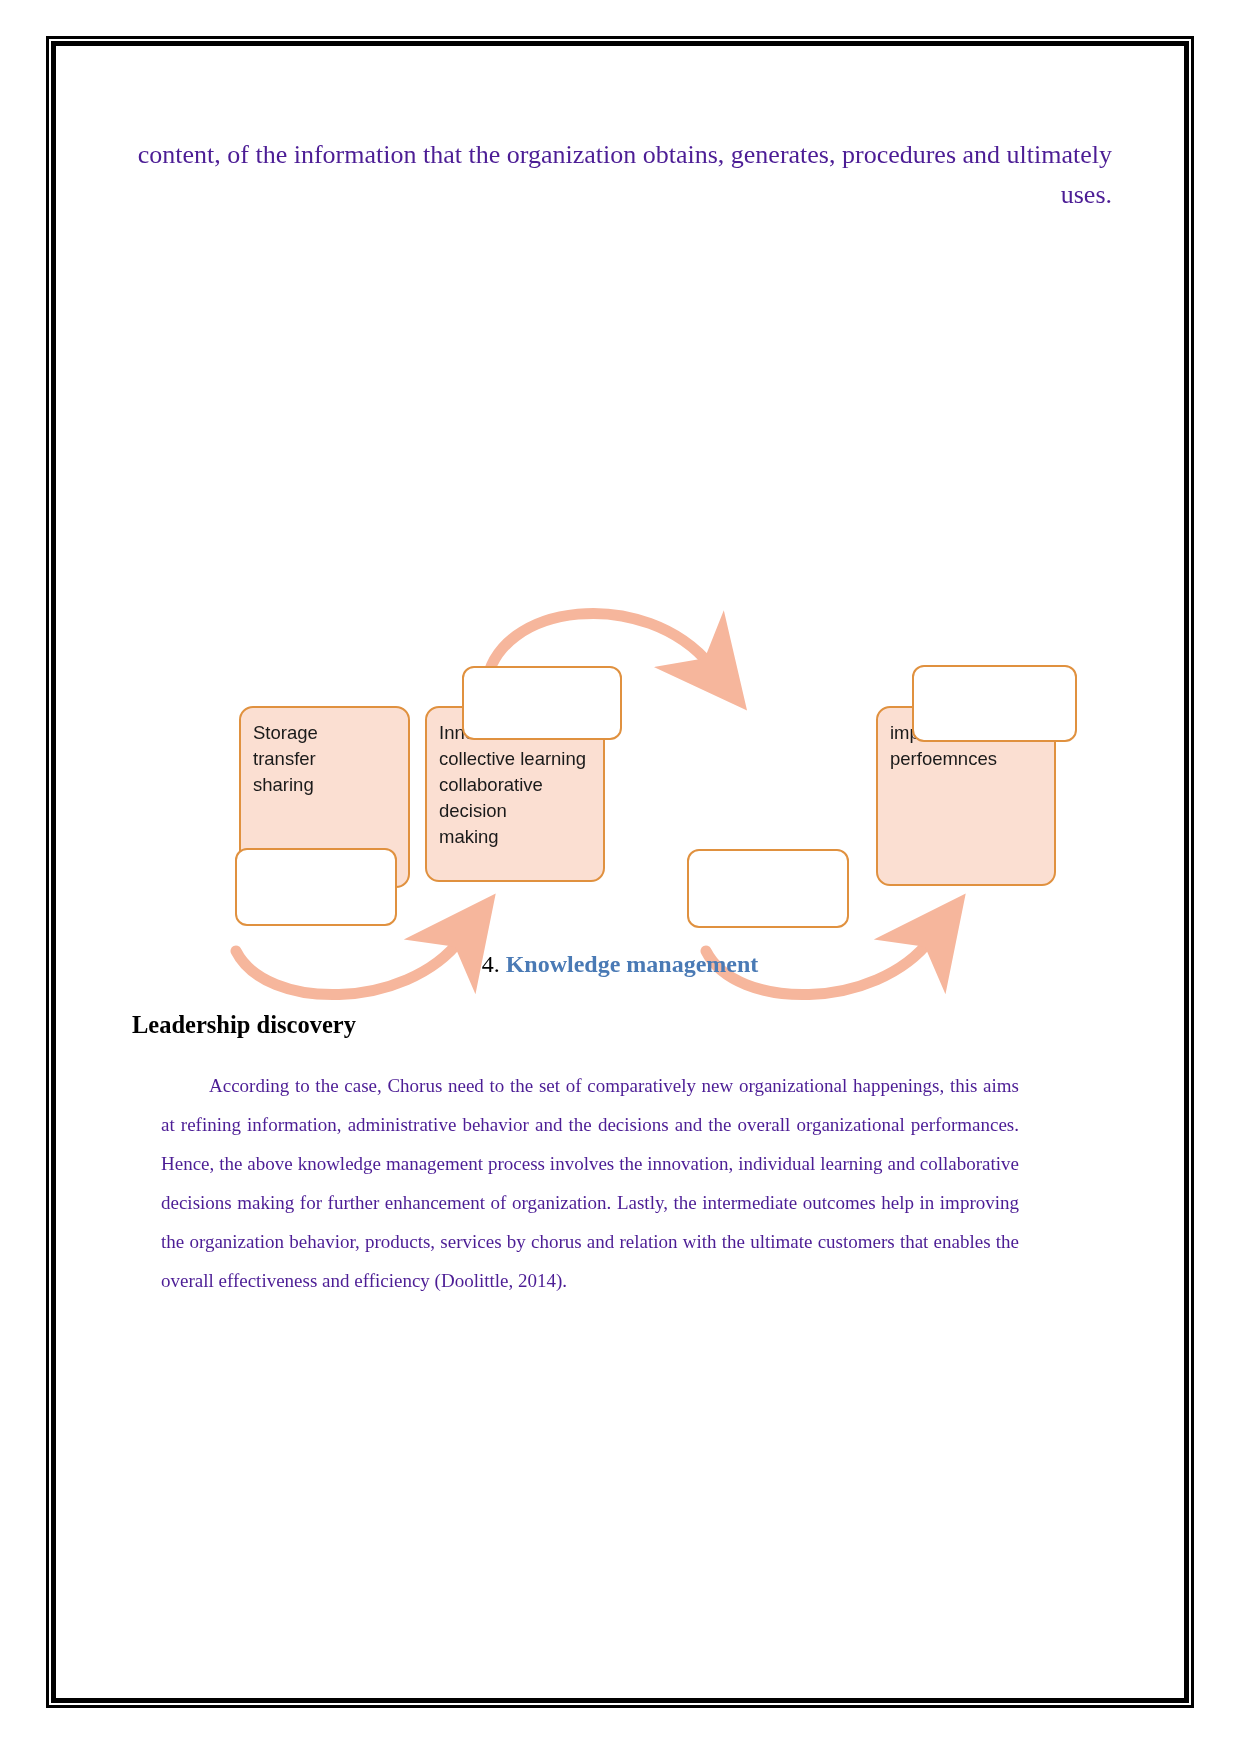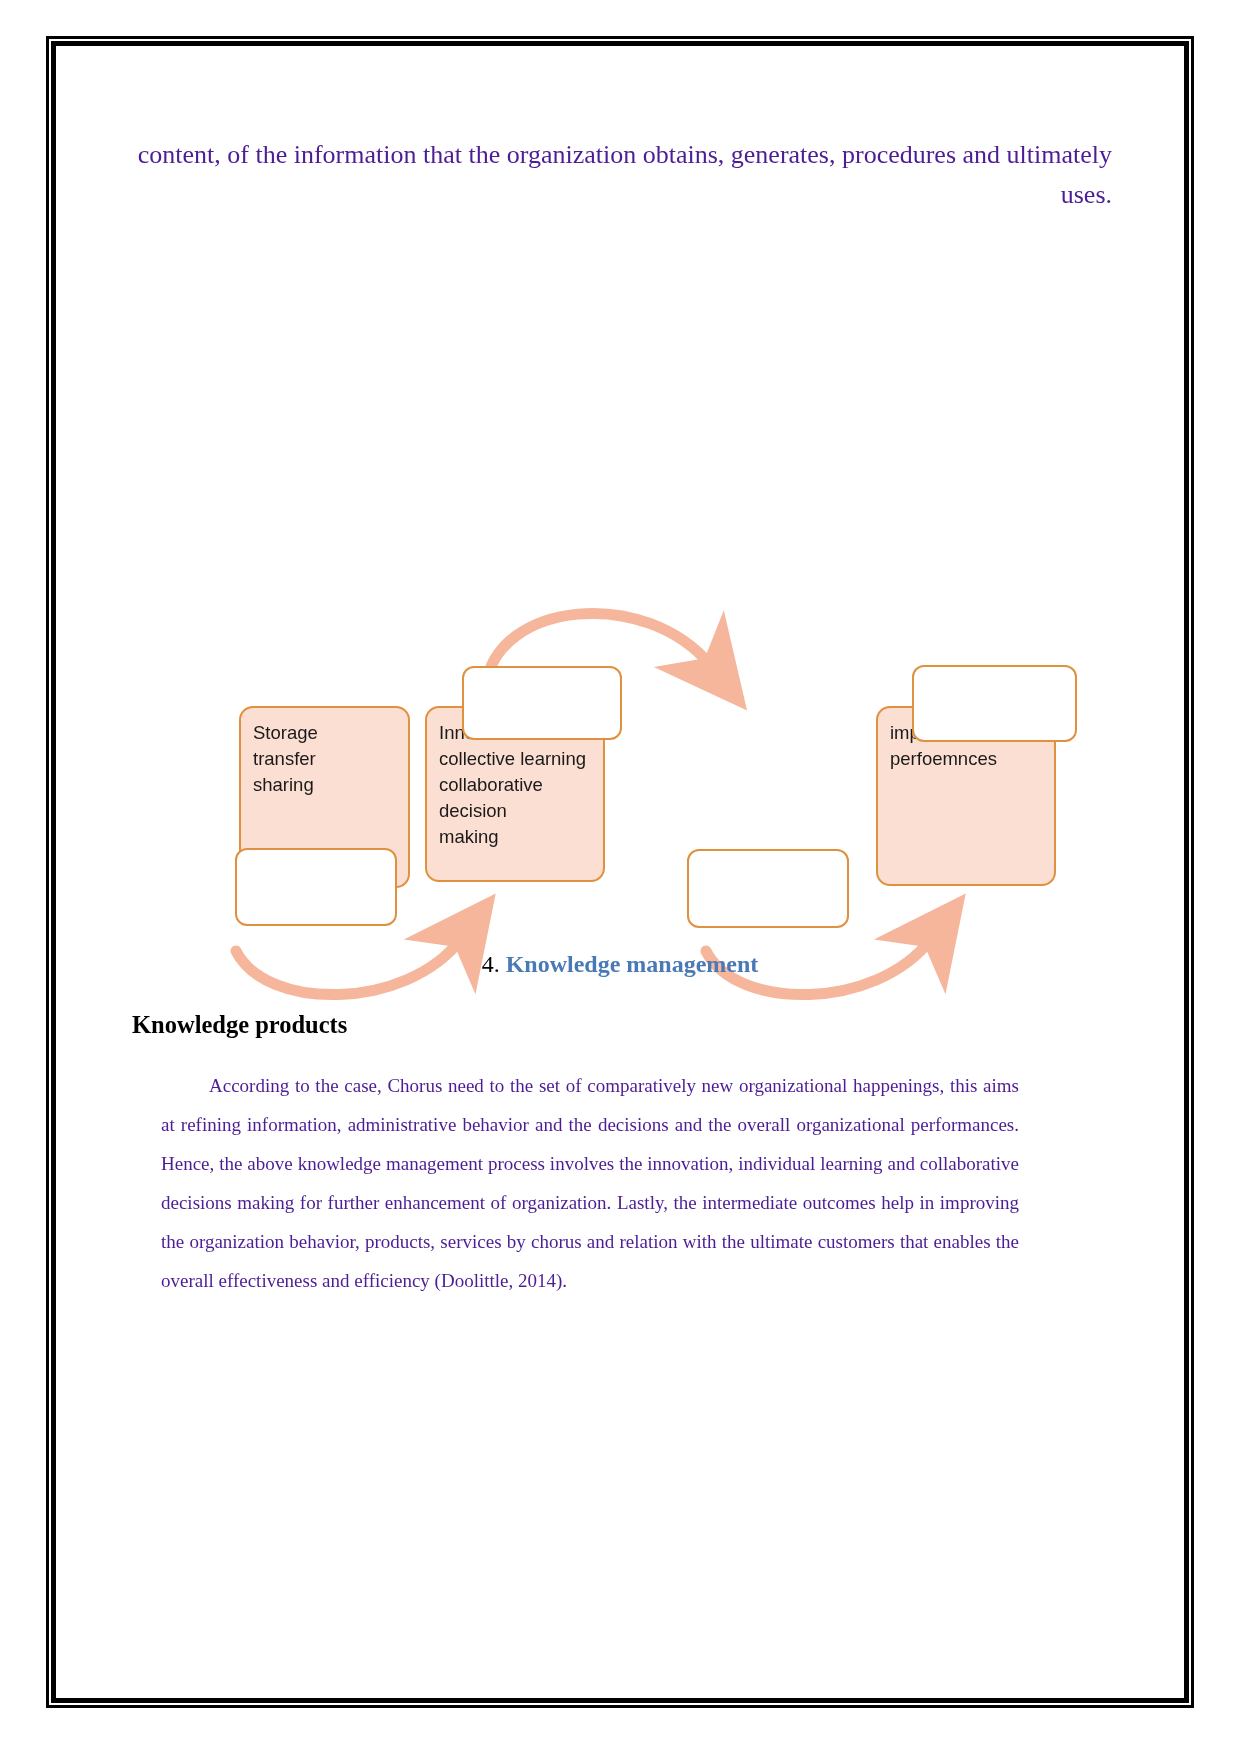--- a/index.html
+++ b/index.html
@@ -191,17 +191,17 @@
     <div class="white-box" style="left:326px; top:125px; width:160px; height:74px;"></div>
     <div class="white-box" style="left:99px; top:307px; width:162px; height:78px;"></div>
     <div class="white-box" style="left:551px; top:308px; width:162px; height:79px;"></div>
     <div class="white-box" style="left:776px; top:124px; width:165px; height:77px;"></div>
   </div>
 
   <div class="fig-caption">
     <span>4. </span><span class="cap-title">Knowledge management</span>
   </div>
 
-  <div class="sec-heading" style="left:76px; top:965px;">Knowledge products</div>
+  <div class="sec-heading" style="left:76px; top:965px;">Leadership discovery</div>
   <div class="body-para" style="left:105px; top:1020px; width:858px;">According to the case, Chorus need to the set of comparatively new organizational happenings, this aims at refining information, administrative behavior and the decisions and the overall organizational performances. Hence, the above knowledge management process involves the innovation, individual learning and collaborative decisions making for further enhancement of organization. Lastly, the intermediate outcomes help in improving the organization behavior, products, services by chorus and relation with the ultimate customers that enables the overall effectiveness and efficiency (Doolittle, 2014).</div>
 
 
 </div>
 
 </body></html>

